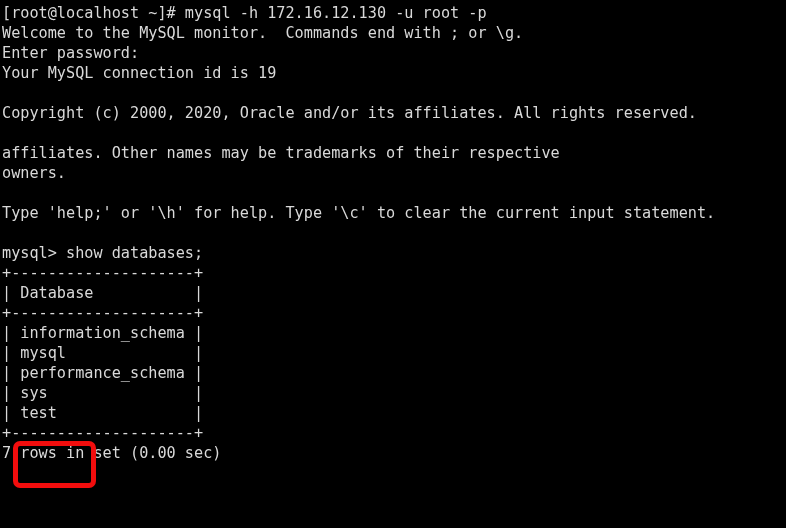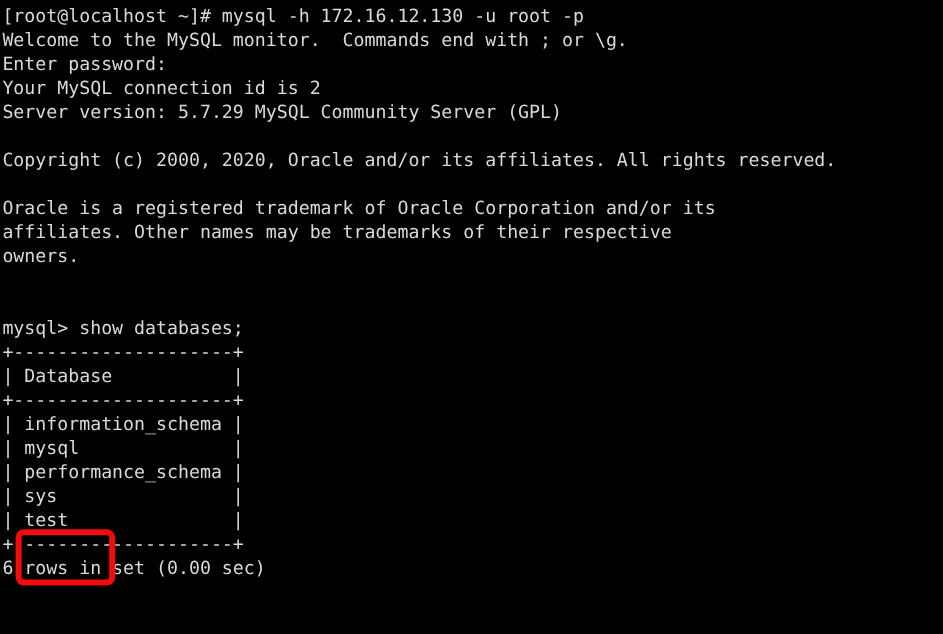--- a/index.html
+++ b/index.html
@@ -53,36 +53,35 @@
   }
 </style>
 </head>
 <body>
 
 <div id="terminal">
   <div id="screen">
     <span class="line">[root@localhost ~]# mysql -h 172.16.12.130 -u root -p</span>
     <span class="line">Welcome to the MySQL monitor.  Commands end with ; or \g.</span>
     <span class="line">Enter password:</span>
-    <span class="line">Your MySQL connection id is 2</span>
-    <span class="line">Server version: 5.7.29 MySQL Community Server (GPL)</span>
+    <span class="line">Your MySQL connection id is 19</span>
     <span class="line blank"></span>
     <span class="line">Copyright (c) 2000, 2020, Oracle and/or its affiliates. All rights reserved.</span>
     <span class="line blank"></span>
-    <span class="line">Oracle is a registered trademark of Oracle Corporation and/or its</span>
     <span class="line">affiliates. Other names may be trademarks of their respective</span>
     <span class="line">owners.</span>
     <span class="line blank"></span>
+    <span class="line">Type 'help;' or '\h' for help. Type '\c' to clear the current input statement.</span>
     <span class="line blank"></span>
     <span class="line">mysql&gt; show databases;</span>
     <span class="line">+--------------------+</span>
     <span class="line">| Database           |</span>
     <span class="line">+--------------------+</span>
     <span class="line">| information_schema |</span>
     <span class="line">| mysql              |</span>
     <span class="line">| performance_schema |</span>
     <span class="line">| sys                |</span>
     <span class="line">| test               |</span>
     <span class="line">+--------------------+</span>
-    <span class="line">6 rows in set (0.00 sec)</span>
+    <span class="line">7 rows in set (0.00 sec)</span>
   </div>
   <div class="highlight-box" id="highlight" style="left: 13px; top: 441px; width: 83px; height: 47px; border-color: rgb(242, 13, 13); border-width: 5px;"></div>
 </div>
 
 </body></html>

